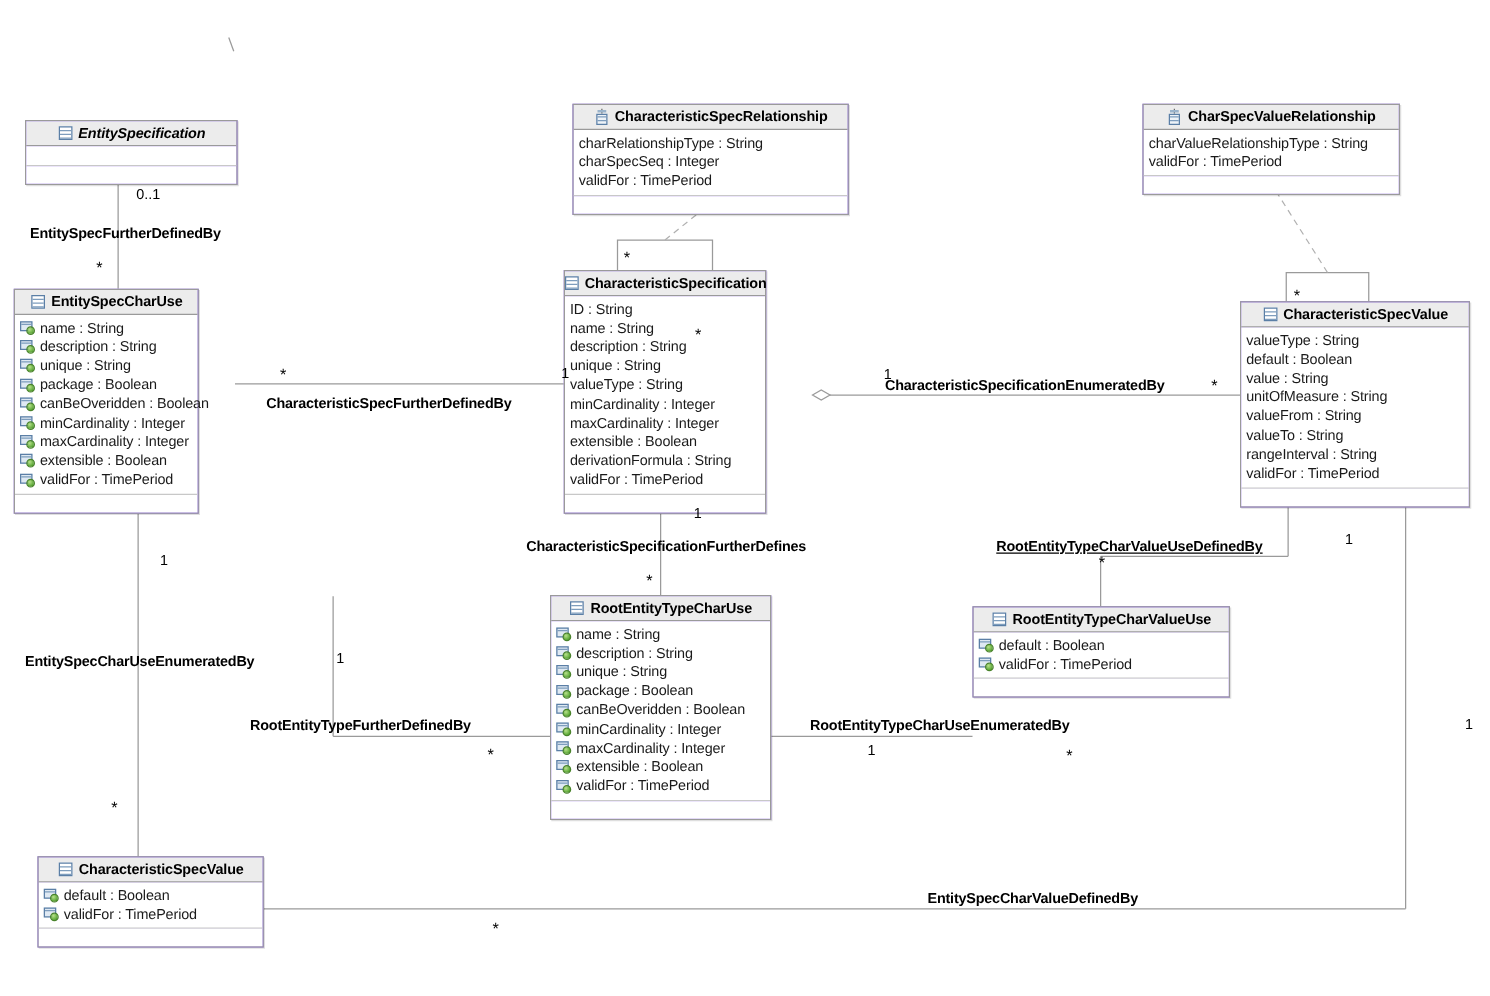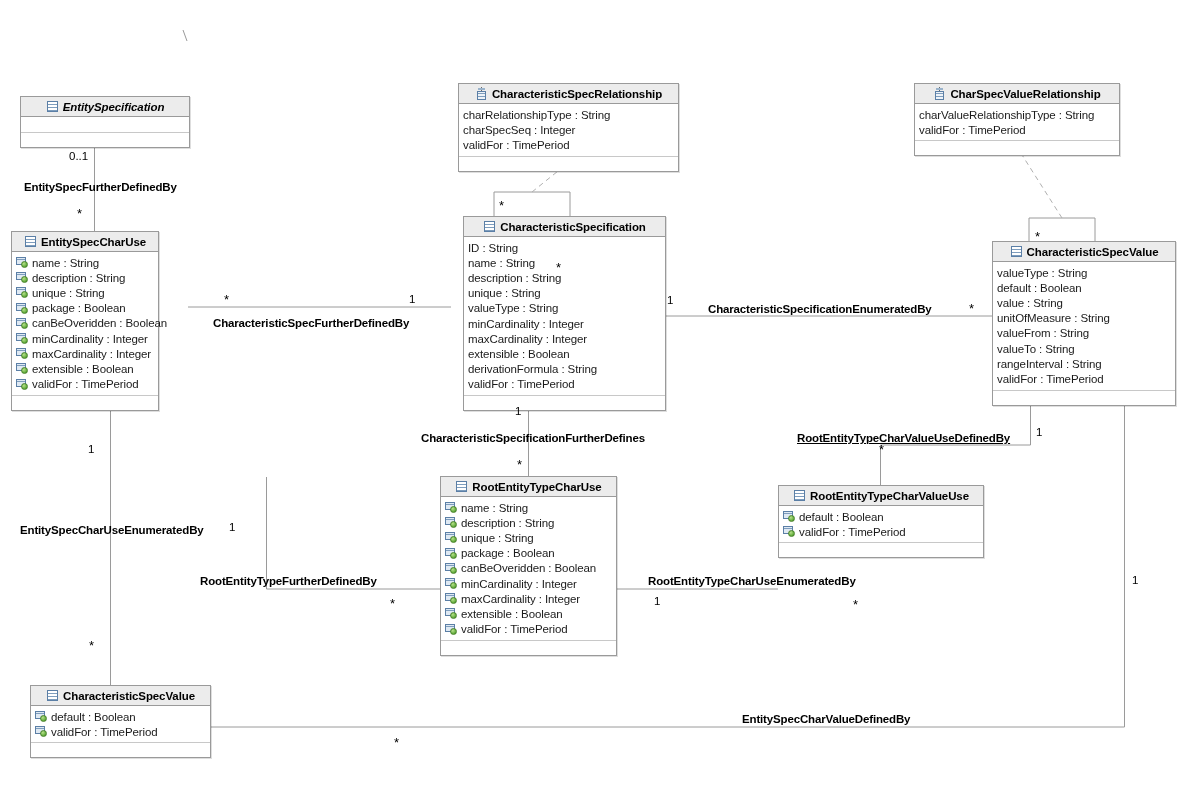--- a/index.html
+++ b/index.html
@@ -183,20 +183,21 @@
     color: #000000;
     white-space: nowrap;
     letter-spacing: -0.15px;
   }
   .mult-label {
     position: absolute;
     font-size: 11.5px;
     font-weight: normal;
     color: #000000;
     white-space: nowrap;
+    margin-left: 40px;
   }
   .star-label {
     position: absolute;
     font-size: 13px;
     font-weight: normal;
     color: #000000;
     line-height: 8px;
     white-space: nowrap;
   }
 </style>
@@ -381,21 +382,21 @@
             <span class="ia-box"></span>
             <span class="ia-bar"></span>
             <span class="ia-dot"></span>
           </span>
         <span class="attr-text">validFor : TimePeriod</span>
       </div>
     </div>
     <div class="uml-ops"></div>
   </div>
 
-  <div class="uml-class" style="left:463px; top:216px; width:203px;">
+  <div class="uml-class" style="left:451px; top:216px; width:162px;">
     <div class="uml-header">
       <span class="icon-class">
         <span class="ic-box"></span>
           <span class="ic-line l1"></span>
         <span class="ic-line l2"></span>
           <span class="ic-line l3"></span>
       </span>
       <span class="uml-title">CharacteristicSpecification</span>
     </div>
     <div class="uml-attrs">

